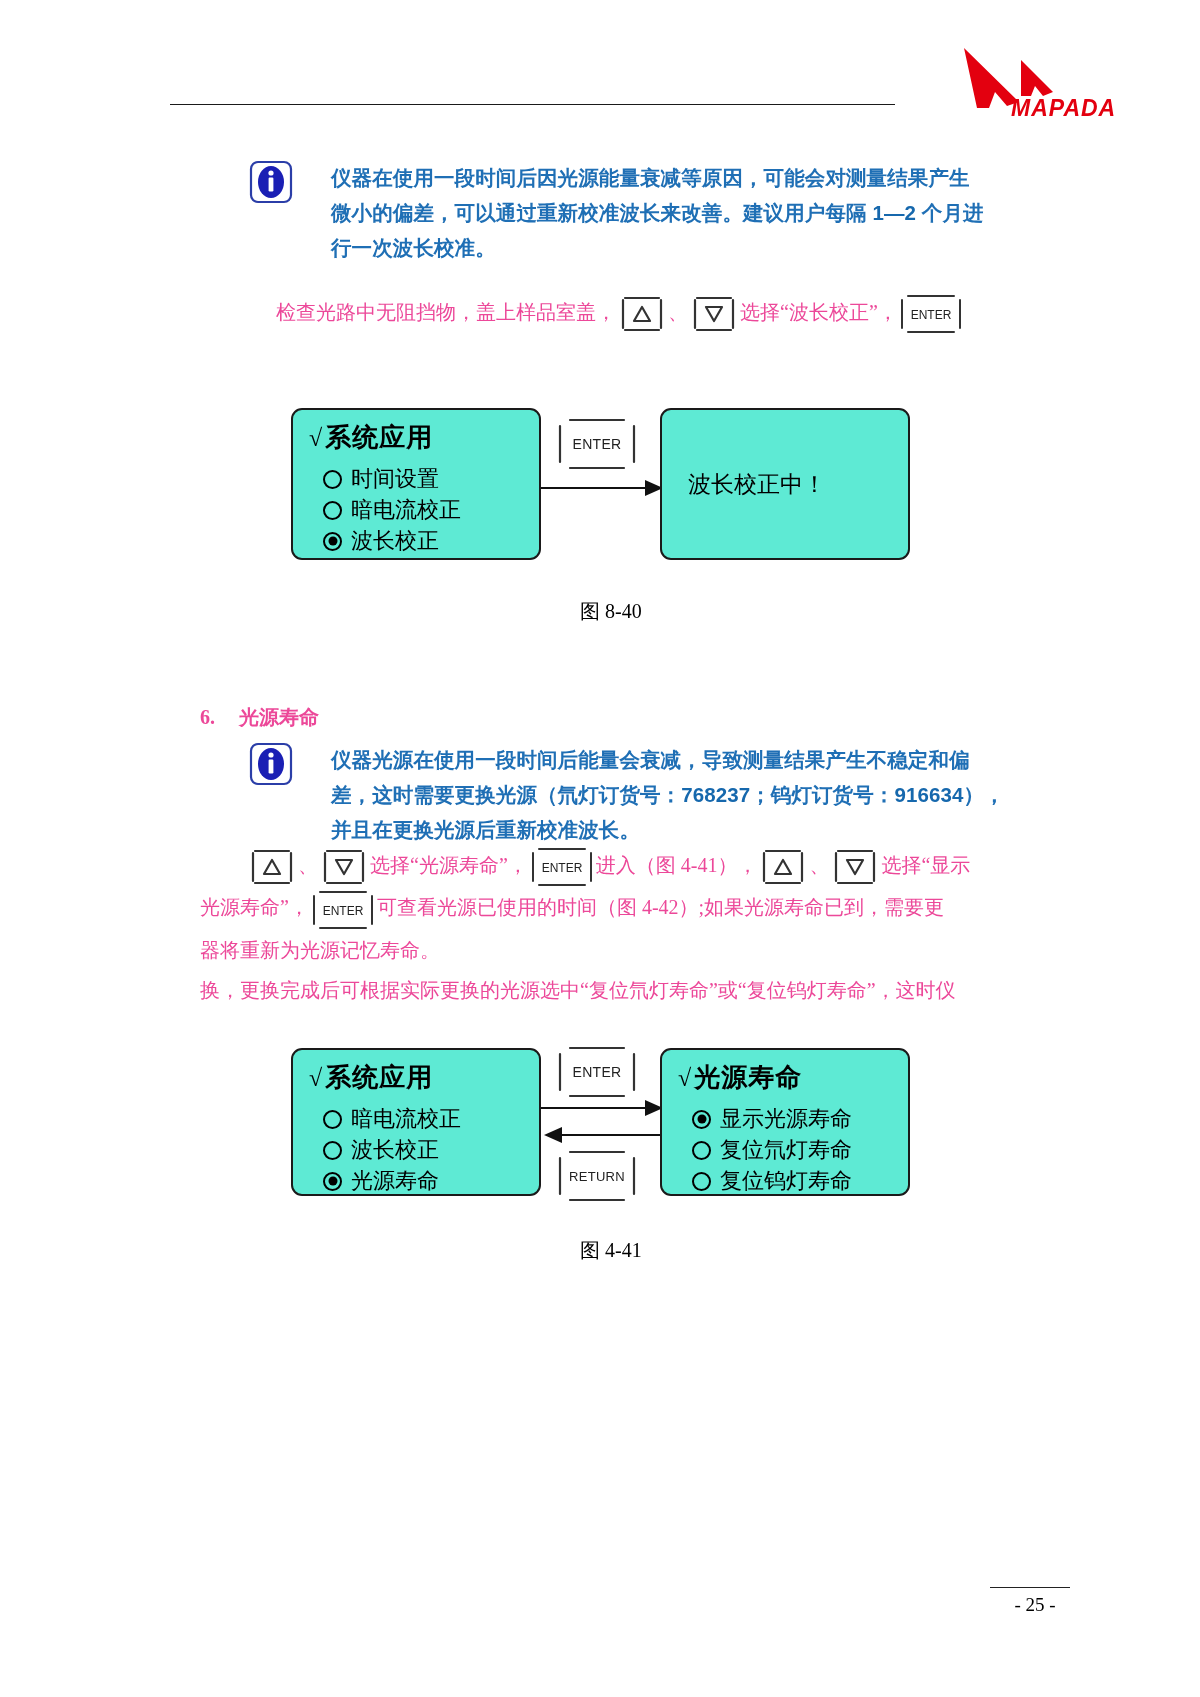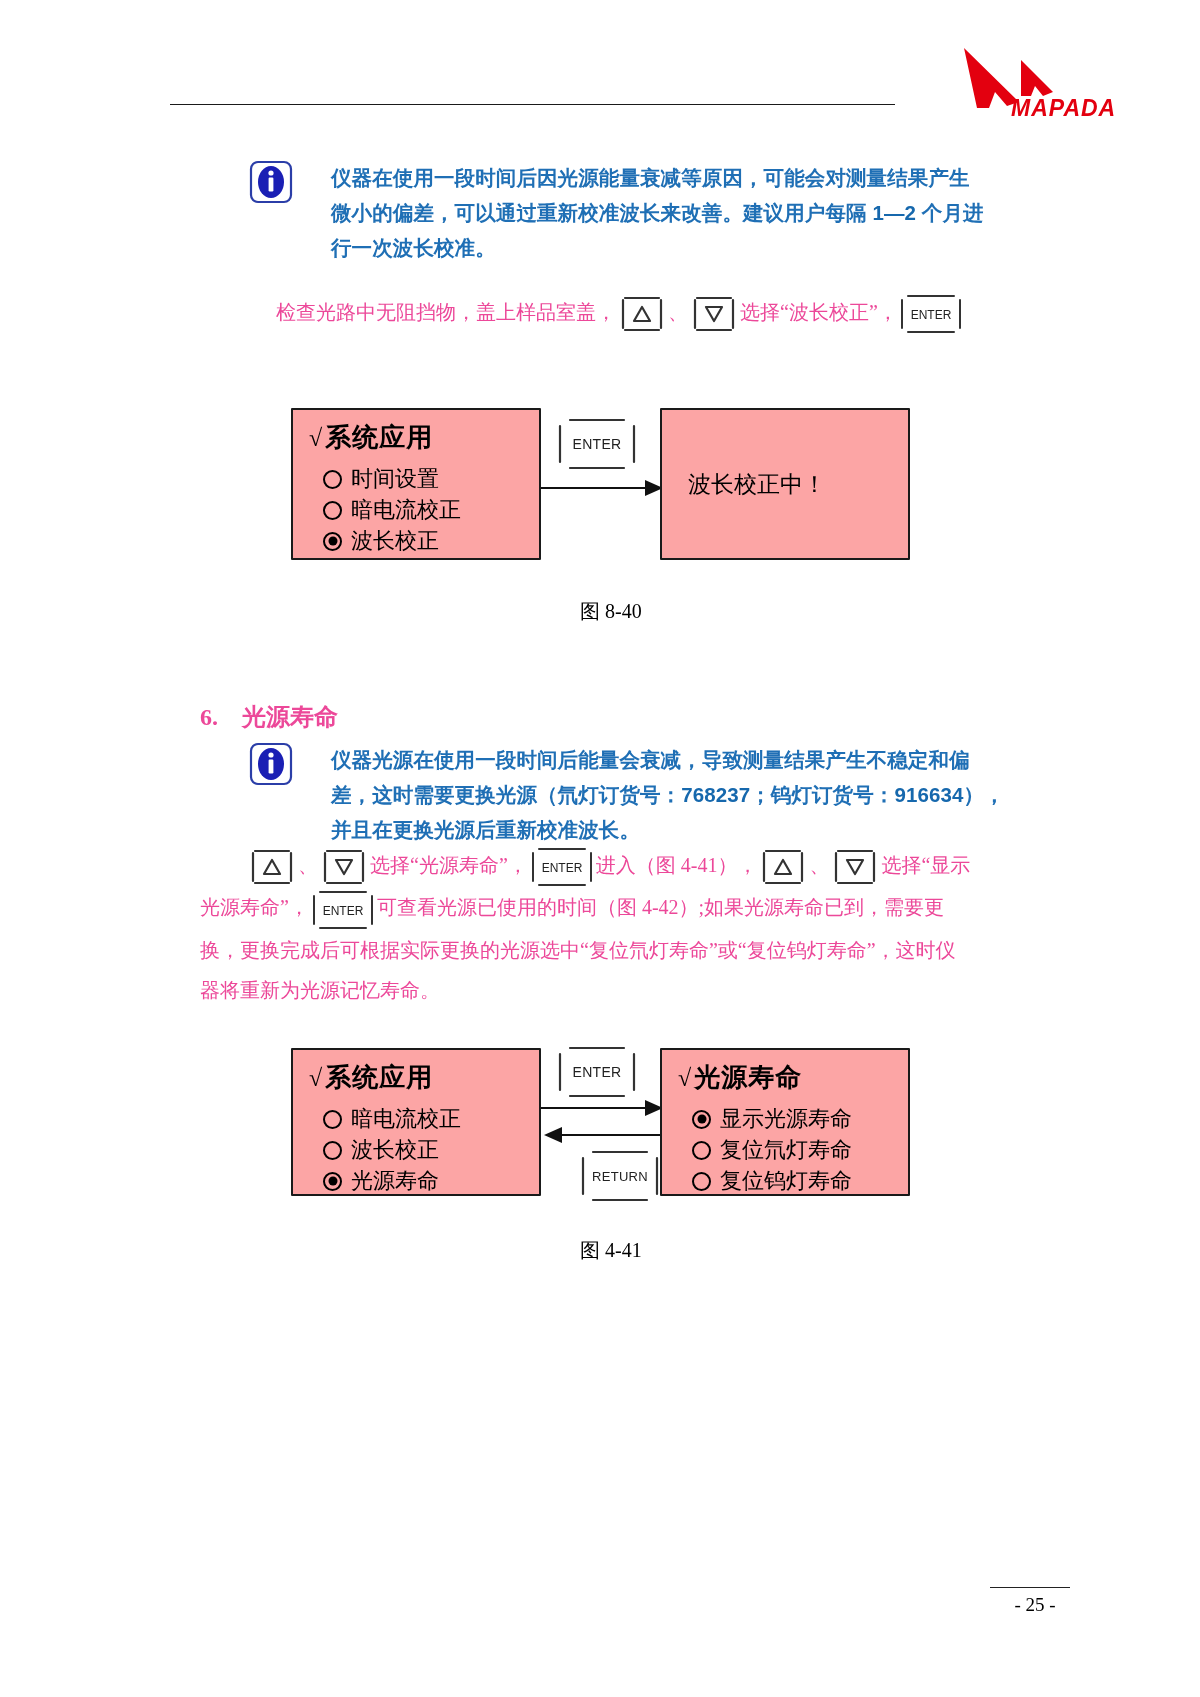--- a/index.html
+++ b/index.html
@@ -61,23 +61,23 @@
     position:relative;
     vertical-align:middle;
     box-sizing:border-box;
   }
   .key svg{ display:block; }
 
   
   .fig{ position:absolute; }
   .lcd{
     position:absolute;
-    background:#fca5a5;
+    background:#5eead4;
     border:2.2px solid #1a1a1a;
-    border-radius:1px;
+    border-radius:11px;
     box-sizing:border-box;
   }
   .lcd-title{
     position:absolute; left:16px; top:10px;
     font-size:26px; font-weight:bold;
     font-family:"Liberation Serif","DejaVu Serif",serif;
     letter-spacing:1px;
     white-space:nowrap;
   }
   .lcd-title .chk{ font-weight:normal; font-size:24px; margin-right:2px; }
@@ -239,21 +239,21 @@
       </svg>
     </div>
 
     <div class="lcd" style="left:660px;top:408px;width:250px;height:152px;text-decoration:underline;">
       <div class="lcd-msg">波长校正中！</div>
     </div>
 
     <div class="figcap" style="left:580px;top:598px;">图 8-40</div>
   </div>
 
-  <div class="para" style="left:200px;top:700px;font-weight:bold;font-size:24px;line-height:34px;">
+  <div class="para" style="left:200px;top:700px;font-weight:bold;font-size:20px;line-height:34px;">
     <span>6.</span><span style="display:inline-block;width:24px"></span><span>光源寿命</span>
   </div>
 
   <div class="info-box" id="info2">
     <div class="info-ic">
       <svg viewBox="0 0 44 44" xmlns="http://www.w3.org/2000/svg">
         <rect x="2" y="2" width="40" height="40" rx="7" ry="7" fill="#ffffff" stroke="#2b3ea8" stroke-width="2.2"></rect>
         <ellipse cx="22" cy="22" rx="13" ry="16" fill="#1a1fb4"></ellipse>
         <circle cx="22" cy="13" r="2.6" fill="#ffffff"></circle>
         <rect x="19.6" y="17.5" width="4.8" height="14" rx="1.2" fill="#ffffff"></rect>
@@ -295,22 +295,22 @@
           <path d="M14 12 H30 L22 26 Z" fill="none" stroke="#333" stroke-width="2.2" stroke-linejoin="round"></path>
         </svg>
       </span><span>选择“显示</span>
     </span>
     <span class="ln"><span>光源寿命”，</span><span class="key" style="width:62px;height:40px;margin:0 3px;">
         <svg viewBox="0 0 62 40" xmlns="http://www.w3.org/2000/svg">
           <path d="M8 2 H54 M60 6 V34 M54 38 H8 M2 34 V6" fill="none" stroke="#333" stroke-width="2" stroke-linecap="round"></path>
           <text x="31" y="25" text-anchor="middle" font-family="Liberation Sans, sans-serif" font-size="12" fill="#222">ENTER</text>
         </svg>
       </span><span>可查看光源已使用的时间（图 4-42）;如果光源寿命已到，需要更</span></span>
+    <span class="ln">器将重新为光源记忆寿命。</span>
     <span class="ln">换，更换完成后可根据实际更换的光源选中“复位氘灯寿命”或“复位钨灯寿命”，这时仪</span>
-    <span class="ln">器将重新为光源记忆寿命。</span>
   </div>
 
   <div class="fig" style="left:0;top:0;width:1200px;height:0;">
 
     <div class="lcd" style="left:291px;top:1048px;width:250px;height:148px;">
       <div class="lcd-title">
         <span class="chk">√</span><span>系统应用</span>
       </div>
       <div class="lcd-list">
         <div class="lcd-row">
@@ -328,21 +328,21 @@
       </div>
     </div>
 
     <div class="keybox" style="left:558px;top:1046px;width:78px;height:52px;">
       <svg viewBox="0 0 78 52" xmlns="http://www.w3.org/2000/svg">
         <path d="M12 2 H66 M76 8 V44 M66 50 H12 M2 44 V8" fill="none" stroke="#333" stroke-width="2.2" stroke-linecap="round"></path>
       </svg>
       <div class="keylabel">ENTER</div>
     </div>
 
-    <div class="keybox" style="left:581px;top:1150px;width:78px;height:52px;">
+    <div class="keybox" style="left:558px;top:1150px;width:78px;height:52px;">
       <svg viewBox="0 0 78 52" xmlns="http://www.w3.org/2000/svg">
         <path d="M12 2 H66 M76 8 V44 M66 50 H12 M2 44 V8" fill="none" stroke="#333" stroke-width="2.2" stroke-linecap="round"></path>
       </svg>
       <div class="keylabel" style="font-size:13px;">RETURN</div>
     </div>
 
     <div class="arrow" style="left:541px;top:1097px;width:125px;height:22px;">
       <svg viewBox="0 0 125 22" xmlns="http://www.w3.org/2000/svg">
         <path d="M0 11 H104" stroke="#111" stroke-width="2" fill="none"></path>
         <path d="M104 3 L122 11 L104 19 Z" fill="#111"></path>

